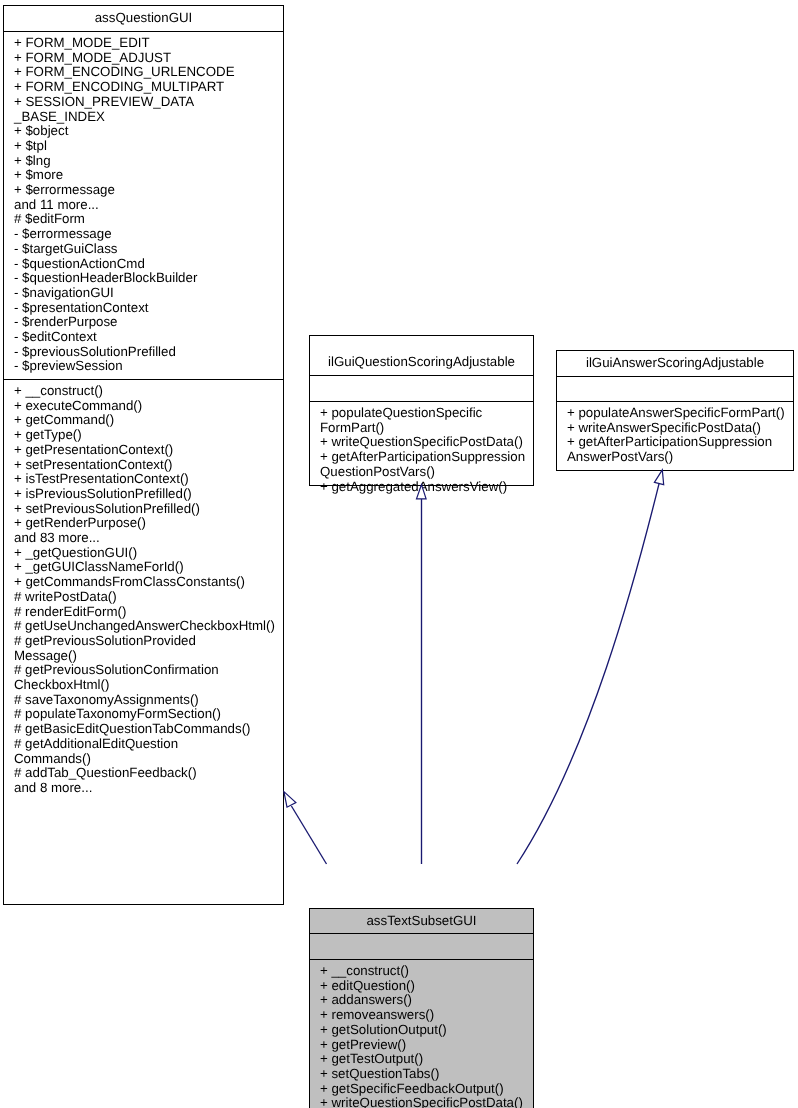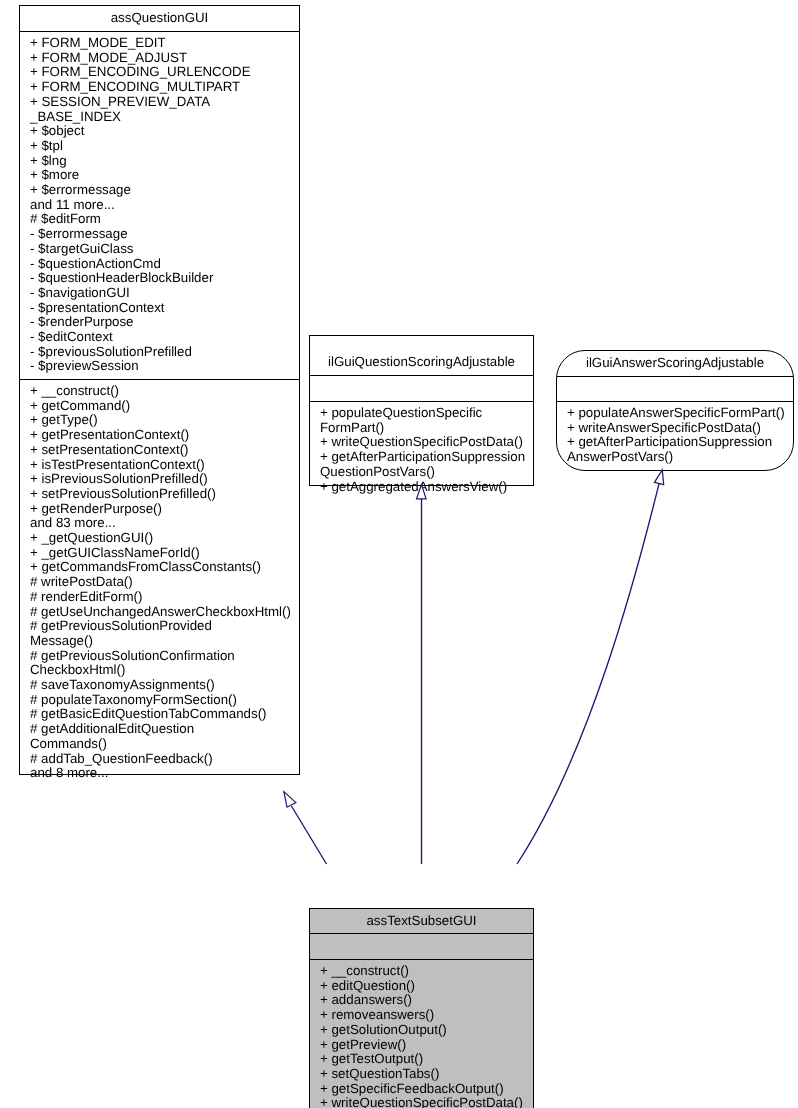--- a/index.html
+++ b/index.html
@@ -27,21 +27,21 @@
 <body>
 
 <div id="canvas">
 
   <svg class="edges" width="798" height="1108">
     <path class="edge-line" fill="none" d="M326.5,864 L291.4,806"></path>
     <path class="edge-line" fill="none" d="M421.5,864 L421.5,499"></path>
     <path class="edge-line" fill="none" d="M517,864 C589.23,753.5 635.73,577.87 659.05,483.6"></path>
   </svg>
 
-  <div class="node" style="left:19px;top:5px;width:281px;height:770px;">
+  <div class="node" style="left:3px;top:5px;width:281px;height:900px;">
     <div class="title" style="height:26px;">assQuestionGUI</div>
     <div class="attrs" style="height:348px;">
       <div class="row">+ FORM_MODE_EDIT</div>
       <div class="row">+ FORM_MODE_ADJUST</div>
       <div class="row">+ FORM_ENCODING_URLENCODE</div>
       <div class="row">+ FORM_ENCODING_MULTIPART</div>
       <div class="row">+ SESSION_PREVIEW_DATA</div>
       <div class="row">_BASE_INDEX</div>
       <div class="row">+ $object</div>
       <div class="row">+ $tpl</div>
@@ -56,20 +56,21 @@
       <div class="row">- $questionHeaderBlockBuilder</div>
       <div class="row">- $navigationGUI</div>
       <div class="row">- $presentationContext</div>
       <div class="row">- $renderPurpose</div>
       <div class="row">- $editContext</div>
       <div class="row">- $previousSolutionPrefilled</div>
       <div class="row">- $previewSession</div>
     </div>
     <div class="ops">
       <div class="row">+ __construct()</div>
+      <div class="row">+ executeCommand()</div>
       <div class="row">+ getCommand()</div>
       <div class="row">+ getType()</div>
       <div class="row">+ getPresentationContext()</div>
       <div class="row">+ setPresentationContext()</div>
       <div class="row">+ isTestPresentationContext()</div>
       <div class="row">+ isPreviousSolutionPrefilled()</div>
       <div class="row">+ setPreviousSolutionPrefilled()</div>
       <div class="row">+ getRenderPurpose()</div>
       <div class="row">and 83 more...</div>
       <div class="row">+ _getQuestionGUI()</div>
@@ -99,21 +100,21 @@
     <div class="ops">
       <div class="row">+ populateQuestionSpecific</div>
       <div class="row">FormPart()</div>
       <div class="row">+ writeQuestionSpecificPostData()</div>
       <div class="row">+ getAfterParticipationSuppression</div>
       <div class="row">QuestionPostVars()</div>
       <div class="row">+ getAggregatedAnswersView()</div>
     </div>
   </div>
 
-  <div class="node" style="left:556px;top:350px;width:238px;height:121px;border-radius:29px;">
+  <div class="node" style="left:556px;top:350px;width:238px;height:121px;">
     <div class="title" style="height:26px;">ilGuiAnswerScoringAdjustable</div>
     <div class="attrs" style="height:25px;">
     </div>
     <div class="ops">
       <div class="row">+ populateAnswerSpecificFormPart()</div>
       <div class="row">+ writeAnswerSpecificPostData()</div>
       <div class="row">+ getAfterParticipationSuppression</div>
       <div class="row">AnswerPostVars()</div>
     </div>
   </div>

